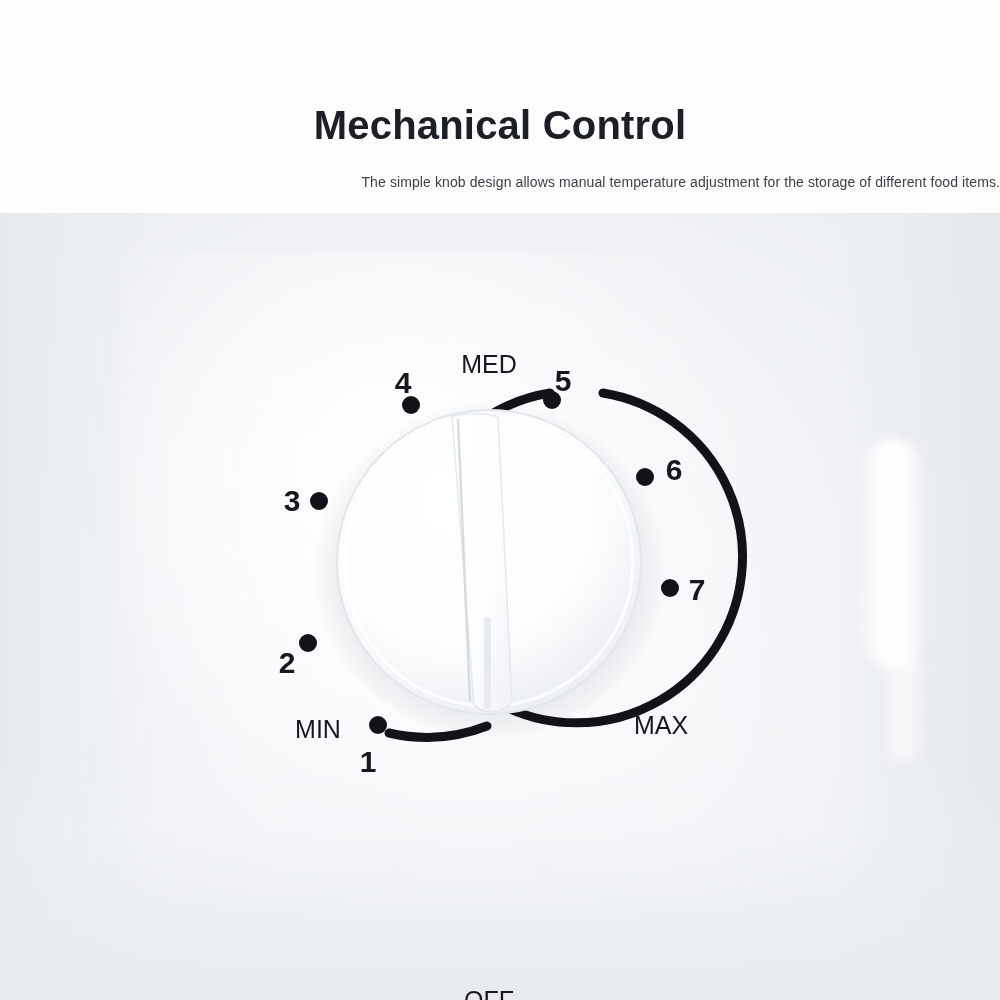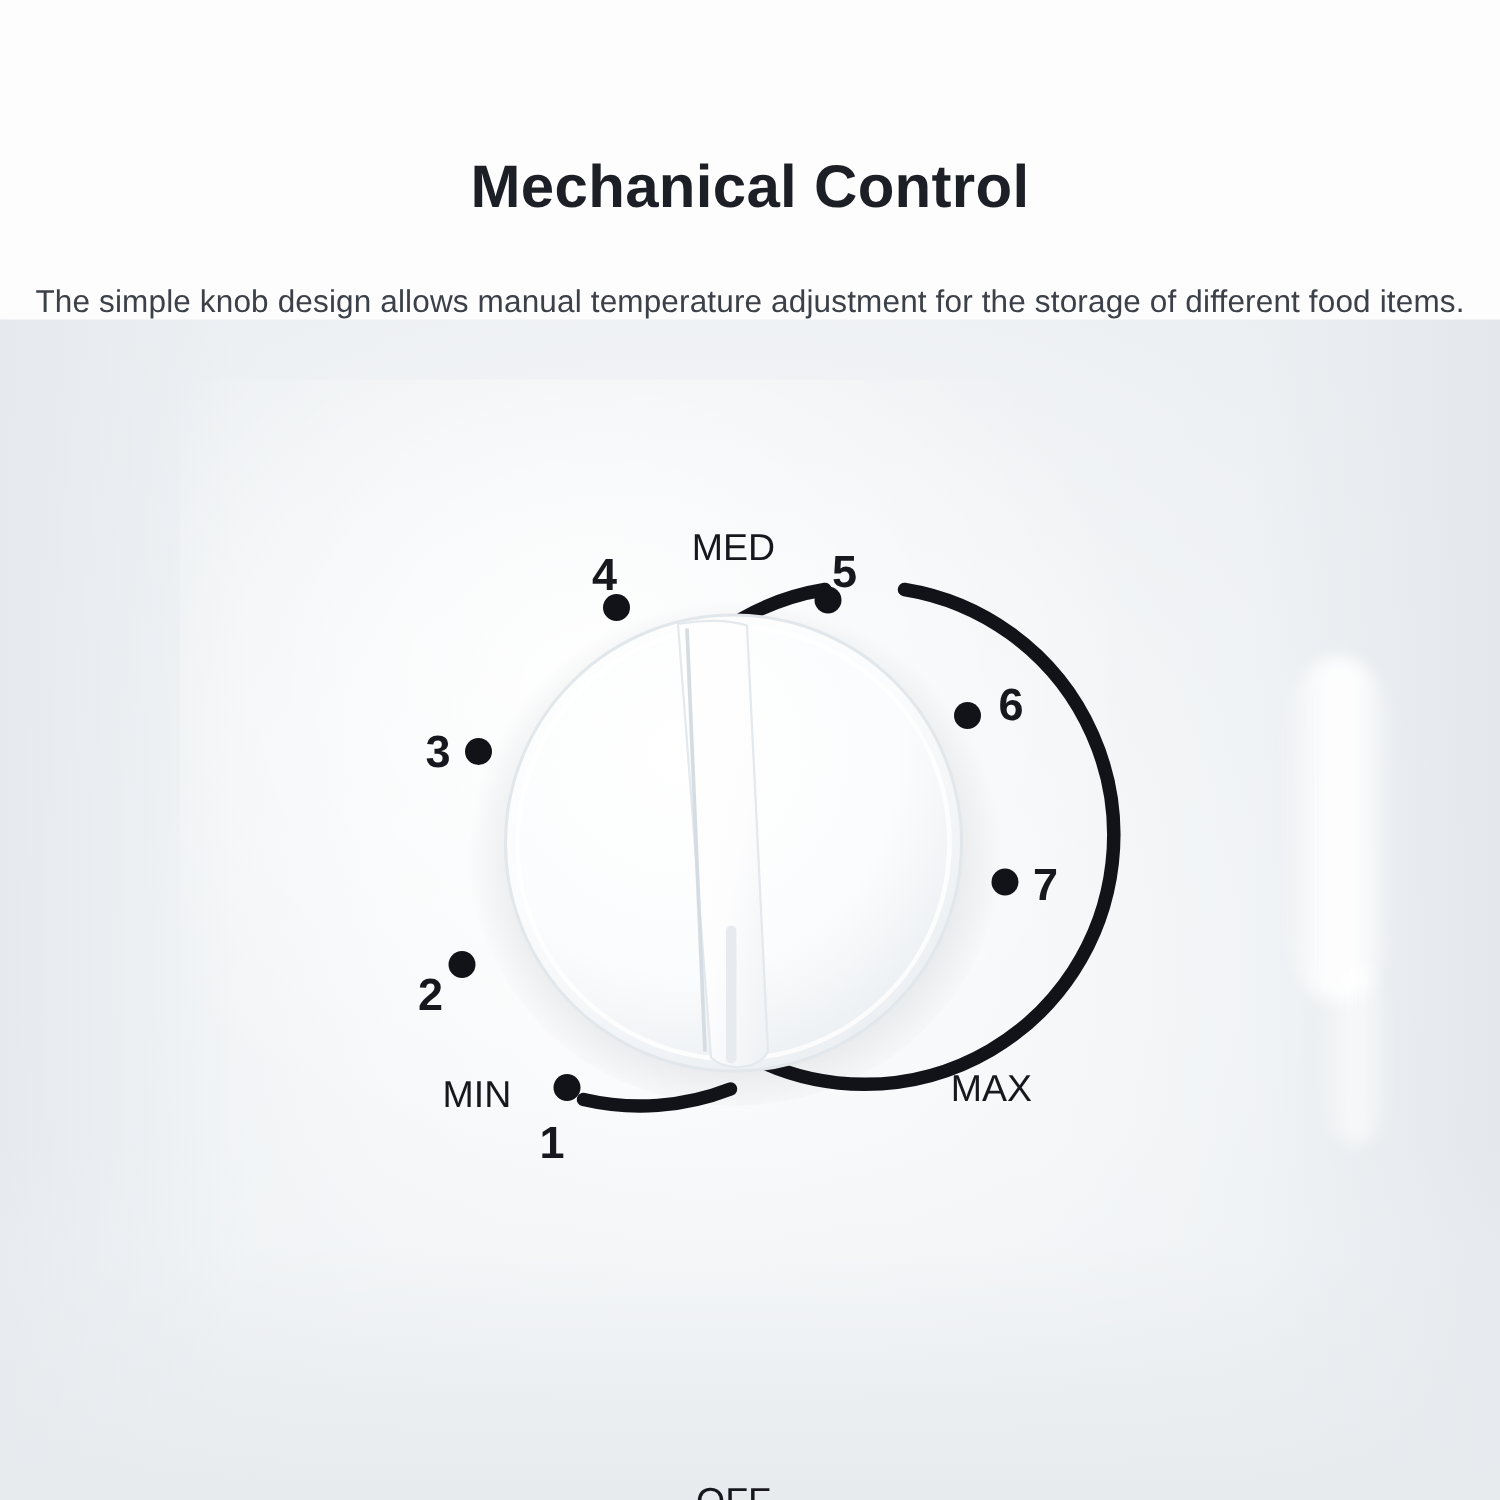--- a/index.html
+++ b/index.html
@@ -40,24 +40,24 @@
     text-align: center;
     font-size: 40px;
     font-weight: bold;
     color: #1c1f26;
     letter-spacing: 0.2px;
   }
 
   .header-subtitle {
     position: absolute;
     left: 0;
-    top: 190px;
-    width: 1000px;
-    text-align: center;
-    font-size: 21px;
+    top: 174px;
+    width: 1000px;
+    text-align: right;
+    font-size: 14px;
     color: #3c4149;
     letter-spacing: 0.1px;
   }
 
   
   .photo {
     position: absolute;
     left: 0;
     top: 213px;
     width: 1000px;

